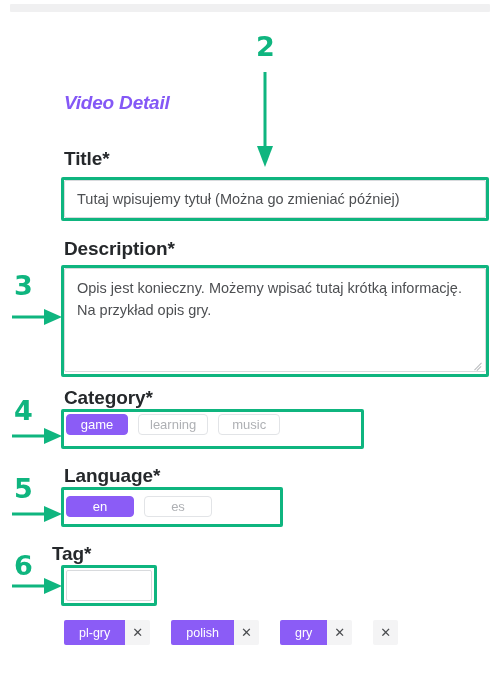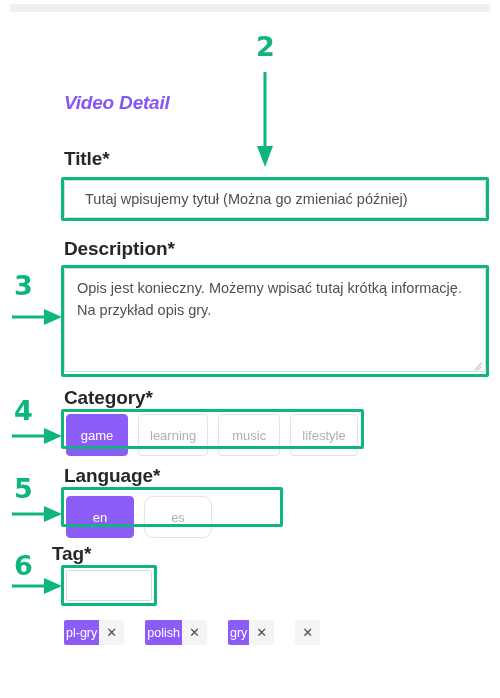--- a/index.html
+++ b/index.html
@@ -56,21 +56,21 @@
 
   .text-input {
     position: absolute;
     box-sizing: border-box;
     background: #ffffff;
     border: 1px solid #d8dadd;
     border-radius: 2px;
     font-family: "Liberation Sans", sans-serif;
     font-size: 14.5px;
     color: #4d4f52;
-    padding: 0 20px;
+    padding: 0 12px;
     outline: none;
   }
 
   .text-area {
     position: absolute;
     box-sizing: border-box;
     background: #ffffff;
     border: 1px solid #d8dadd;
     border-radius: 2px;
     font-family: "Liberation Sans", sans-serif;
@@ -104,21 +104,21 @@
   .resize-grip::after {
     width: 6px;
     left: 3px; top: 9px;
     transform: rotate(-45deg);
   }
 
   
   .option-group { position: absolute; display: flex; }
   .option-btn {
     box-sizing: border-box;
-    height: 42px;
+    height: 21px;
     min-width: 62px;
     border: 1px solid #e2e4e7;
     border-radius: 4px;
     background: #ffffff;
     color: #aeb0b4;
     font-family: "Liberation Sans", sans-serif;
     font-size: 13px;
     display: flex;
     align-items: center;
     justify-content: center;
@@ -147,21 +147,21 @@
     height: 25px;
     border-radius: 2px;
     overflow: hidden;
   }
   .tag-chip .tag-label {
     background: #8b5cf6;
     color: #ffffff;
     font-size: 12.5px;
     display: flex;
     align-items: center;
-    padding: 0 2px;
+    padding: 0 15px;
     white-space: nowrap;
   }
   .tag-chip .tag-remove {
     background: #f4f4f5;
     color: #4a4c4f;
     width: 25px;
     display: flex;
     align-items: center;
     justify-content: center;
     font-size: 13px;
@@ -205,27 +205,26 @@
 
   <div class="field-label" style="left:64px; top:238px;">Description*</div>
   <textarea class="text-area" style="left: 64px; top: 268px; width: 422px; height: 104px;">Opis jest konieczny. Możemy wpisać tutaj krótką informację. Na przykład opis gry.</textarea>
   <div class="resize-grip" style="left:473px; top:359px;"></div>
 
   <div class="field-label" style="left:64px; top:387px;">Category*</div>
   <div class="option-group" style="left:66px; top:414px;">
     <div class="option-btn selected">game</div>
     <div class="option-btn">learning</div>
     <div class="option-btn">music</div>
-    <div class="option-btn">lifestyle</div>
   </div>
 
   <div class="field-label" style="left:64px; top:465px;">Language*</div>
   <div class="option-group" style="left:66px; top:496px;">
     <div class="option-btn selected" style="min-width:68px;">en</div>
-    <div class="option-btn" style="min-width:68px;border-radius:9px;">es</div>
+    <div class="option-btn" style="min-width:68px;">es</div>
   </div>
 
   <div class="field-label" style="left:52px; top:543px;">Tag*</div>
   <input class="text-input" style="left: 66px; top: 570px; width: 86px; height: 31px;" value="">
 
   <div class="tag-row">
     <div class="tag-chip">
       <span class="tag-label">pl-gry</span>
       <span class="tag-remove">✕</span>
     </div>

